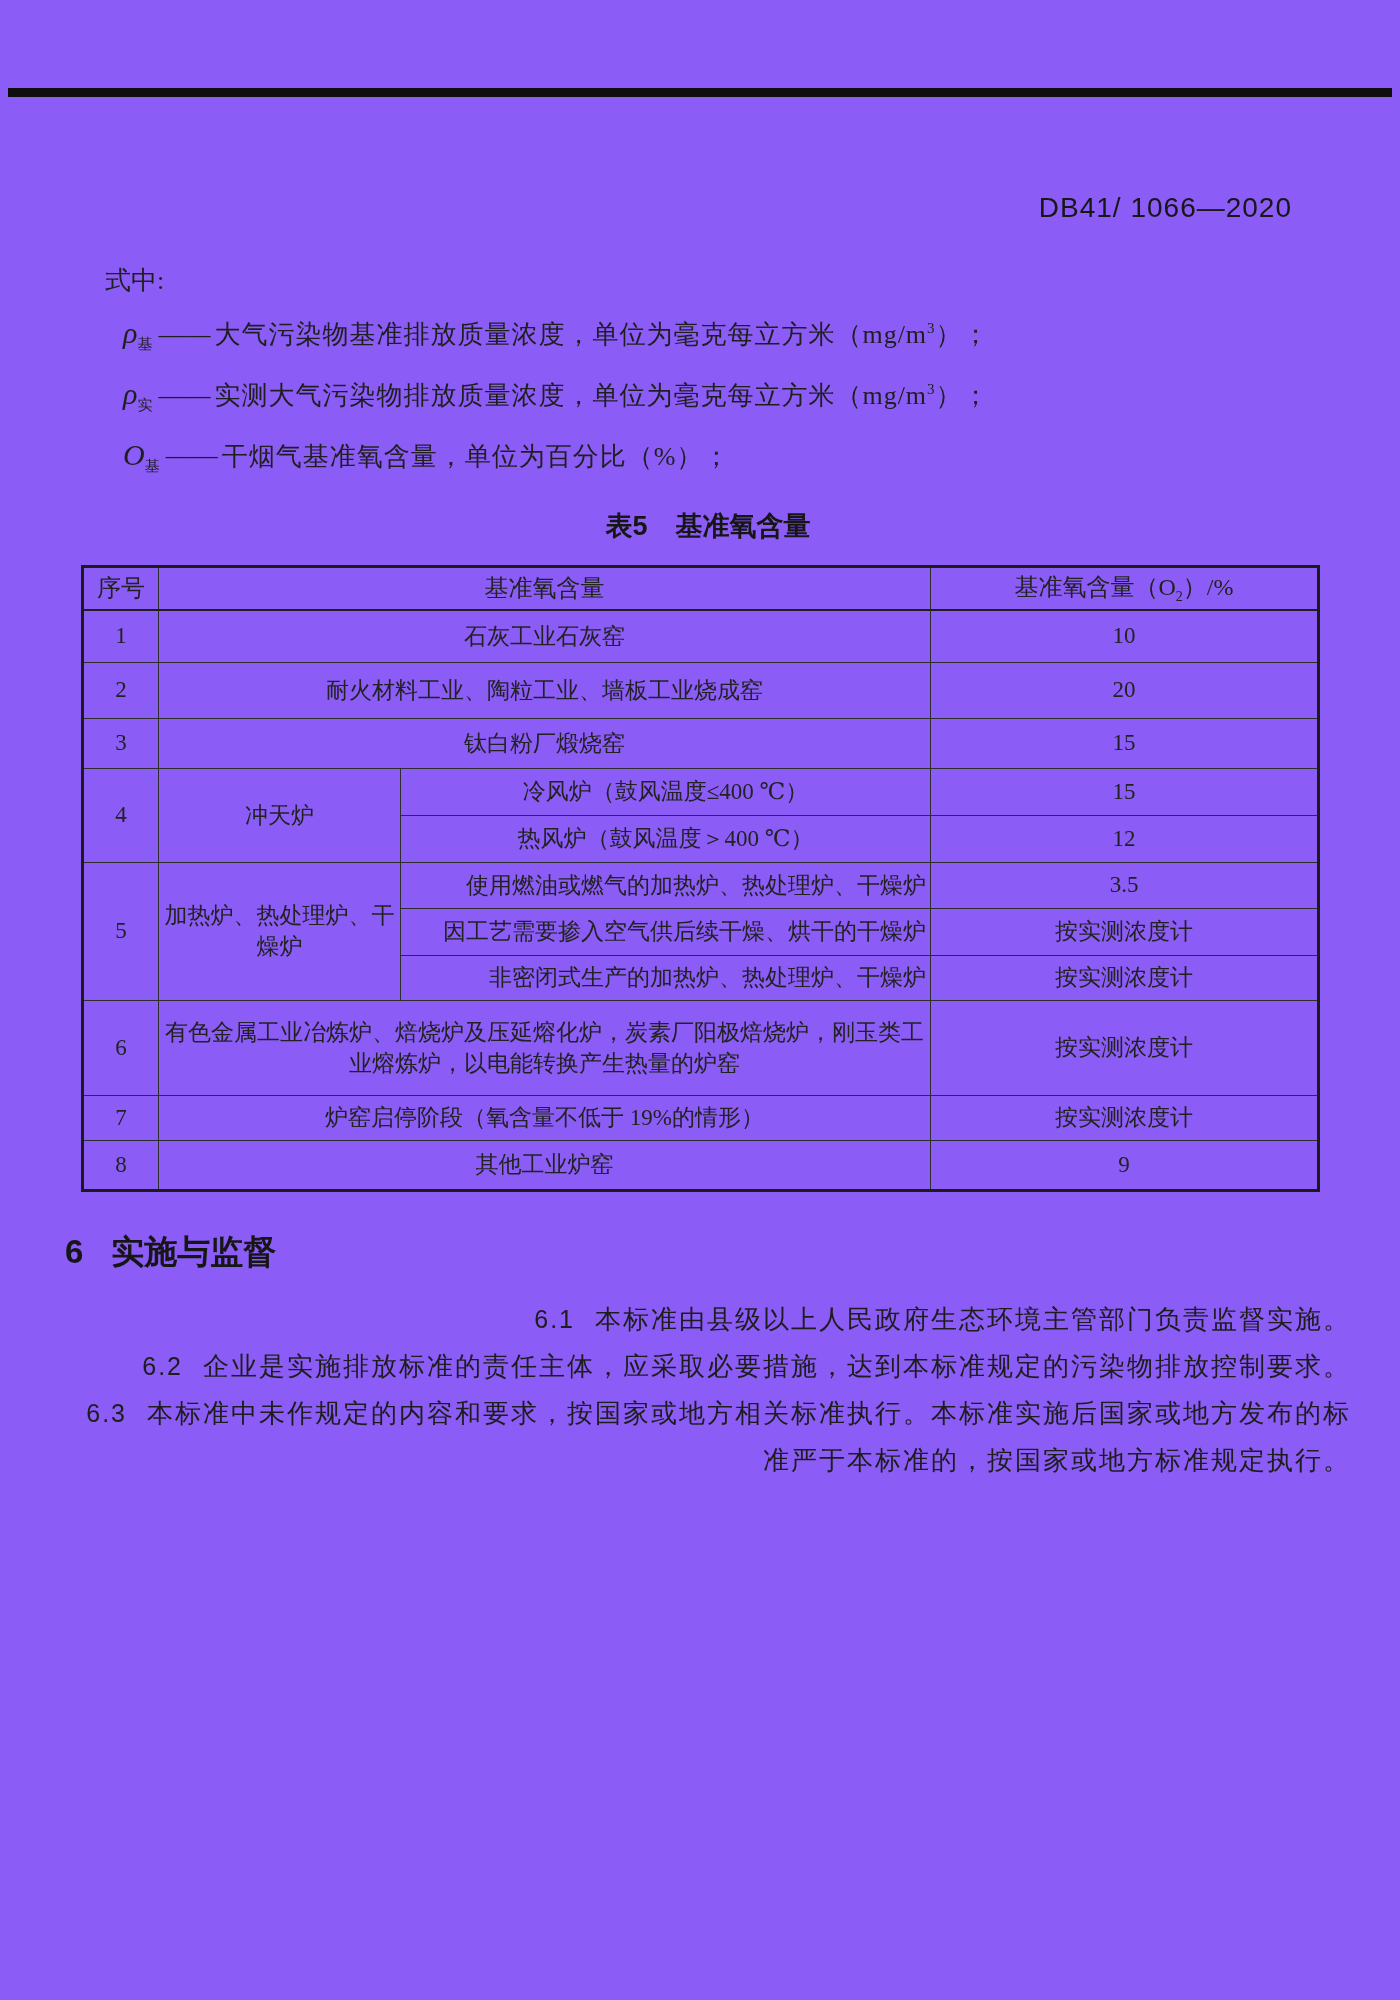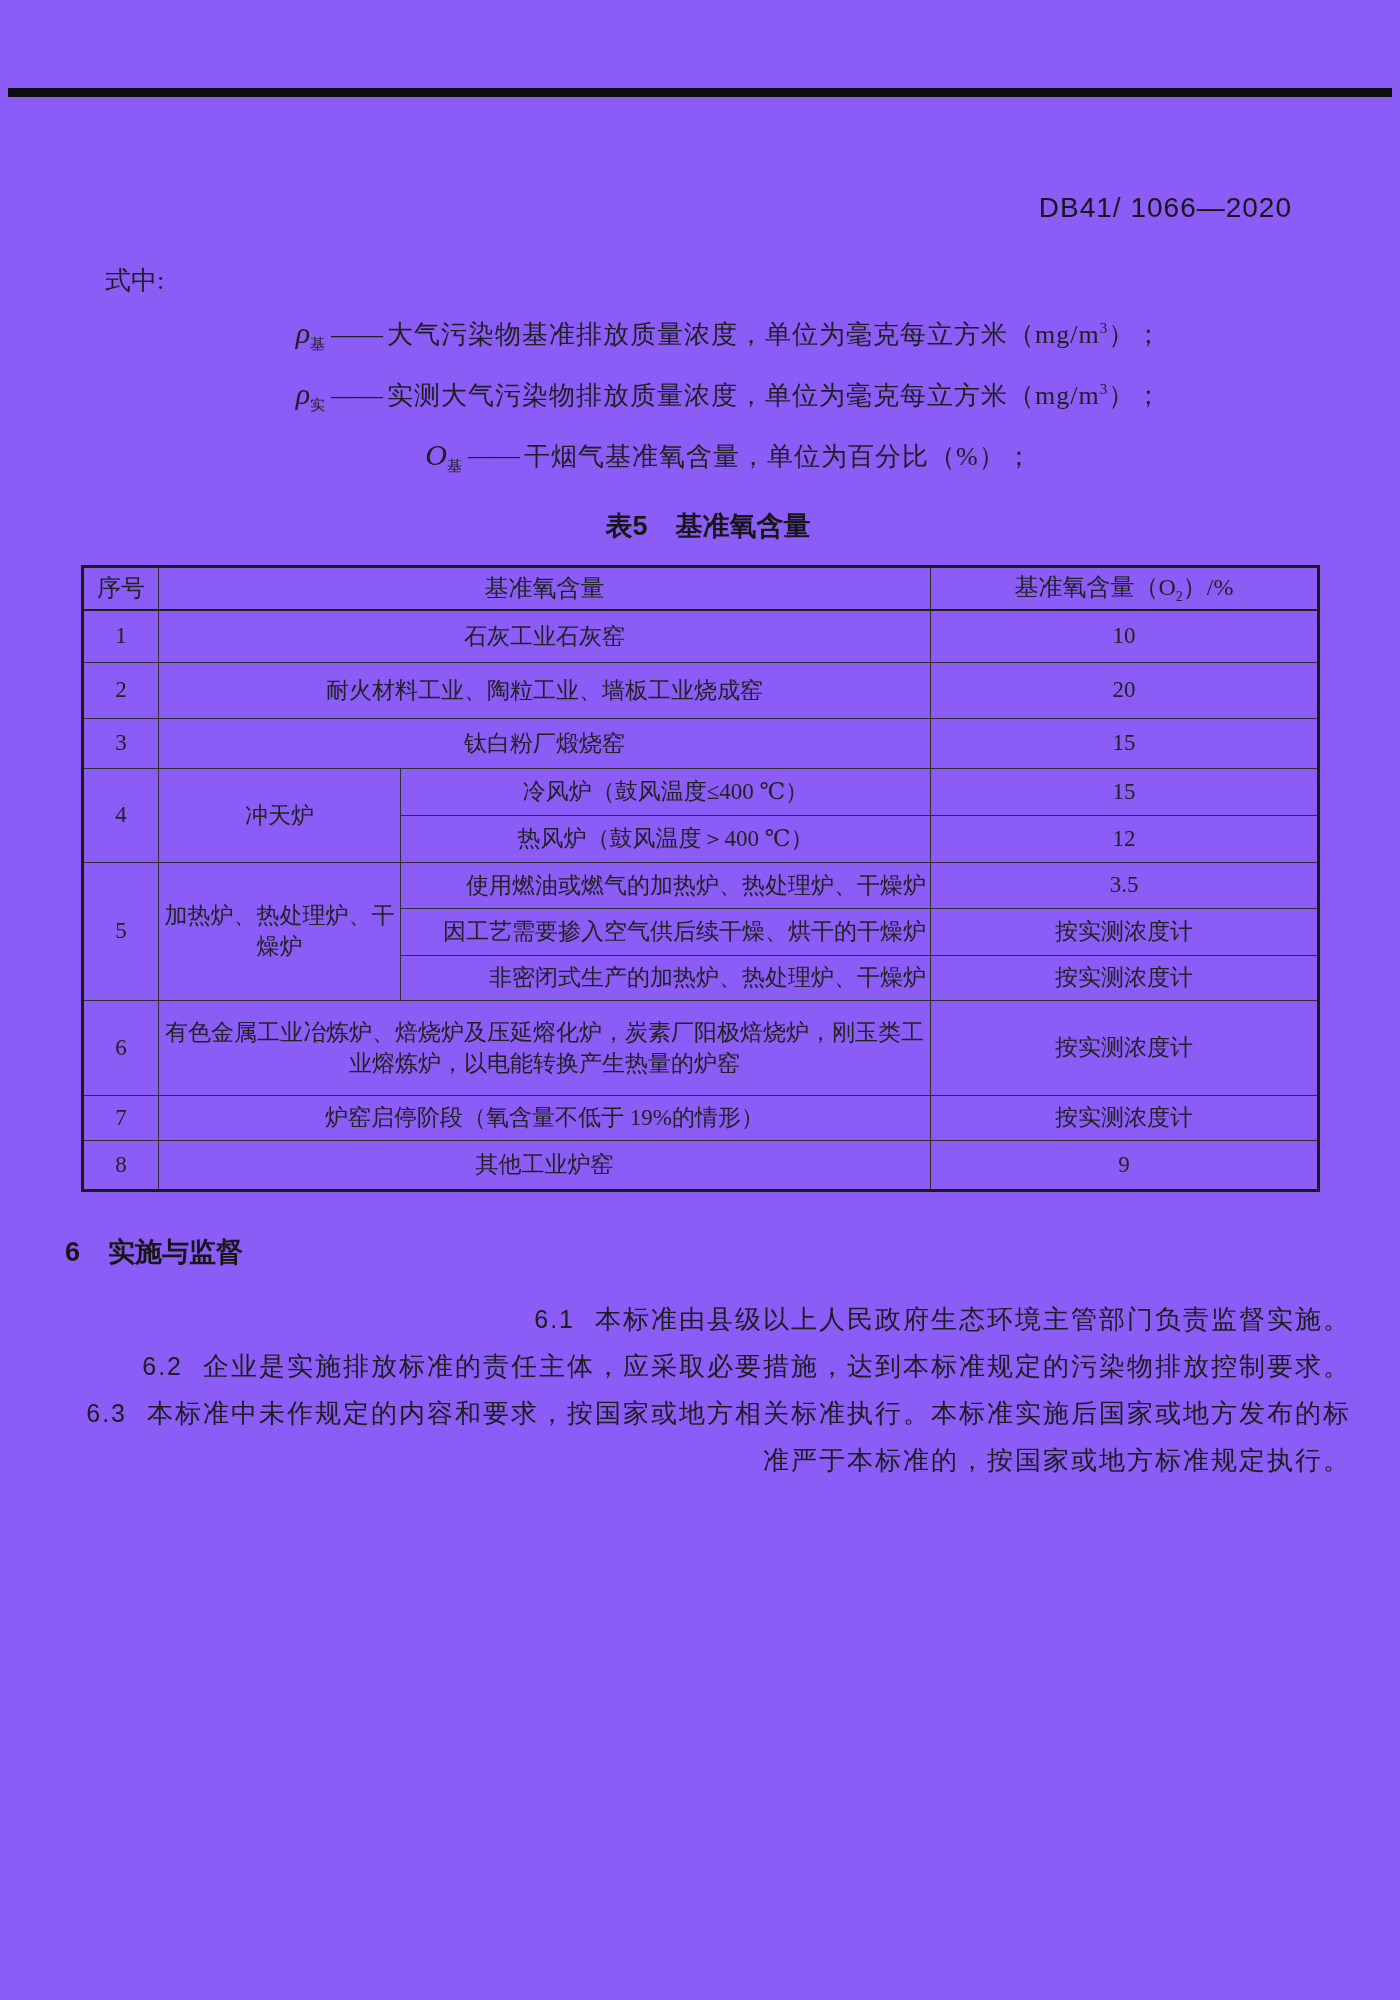--- a/index.html
+++ b/index.html
@@ -31,26 +31,25 @@
     left:65px; top:250px;
     width:1286px;
   }
   .shizhong{
     margin:12px 0 0 40px;
     font-size:26px;
     line-height:38px;
   }
   .defs{ margin-top:6px; }
   .def-line{
-    margin-left:42px;
+    margin-left:58px;
     font-size:26px;
     line-height:45px;
     letter-spacing:1px;
     white-space:nowrap;
-    text-align:center;
   }
   .def-sym{
     font-style:italic;
     font-size:30px;
     letter-spacing:0;
   }
   sub.def-sub{ font-size:15px; letter-spacing:0; }
   .def-dash{ letter-spacing:0; margin:0 4px 0 6px; }
   sup.def-sup{ font-size:15px; }
   .table-title{
@@ -83,21 +82,21 @@
   table.oxy th{ font-size:24px; border-bottom:2px solid #1f1f1f; }
   table.oxy .tl{ text-align:right; padding-left:0; }
   th.hsub sub{ font-size:14px; }
   tr.rh44{height:44px} tr.rh52{height:52px} tr.rh56{height:56px}
   tr.rh50{height:50px} tr.rh47{height:47px} tr.rh46{height:46px}
   tr.rh45{height:45px} tr.rh95{height:95px}
   .sec-heading{
     margin-top:40px;
     font-family:"Liberation Sans","DejaVu Sans",sans-serif;
     font-weight:bold;
-    font-size:27px;
+    font-size:33px;
     line-height:40px;
     color:#161616;
   }
   .sh-gap{ display:inline-block; width:28px; }
   .clauses{ margin-top:24px;text-align:right; }
   .clause{
     margin:0;
     font-size:26px;
     line-height:47px;
     letter-spacing:2px;

